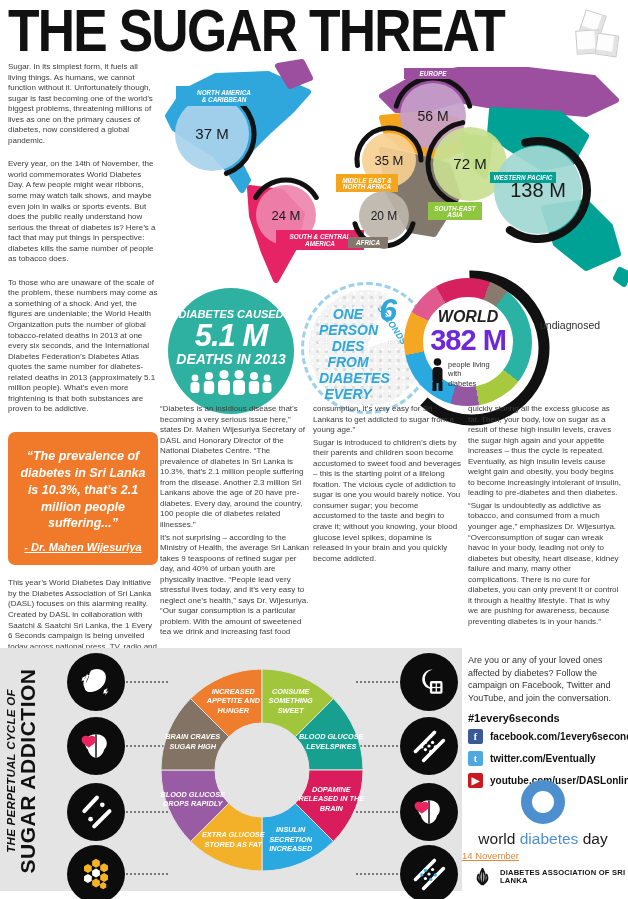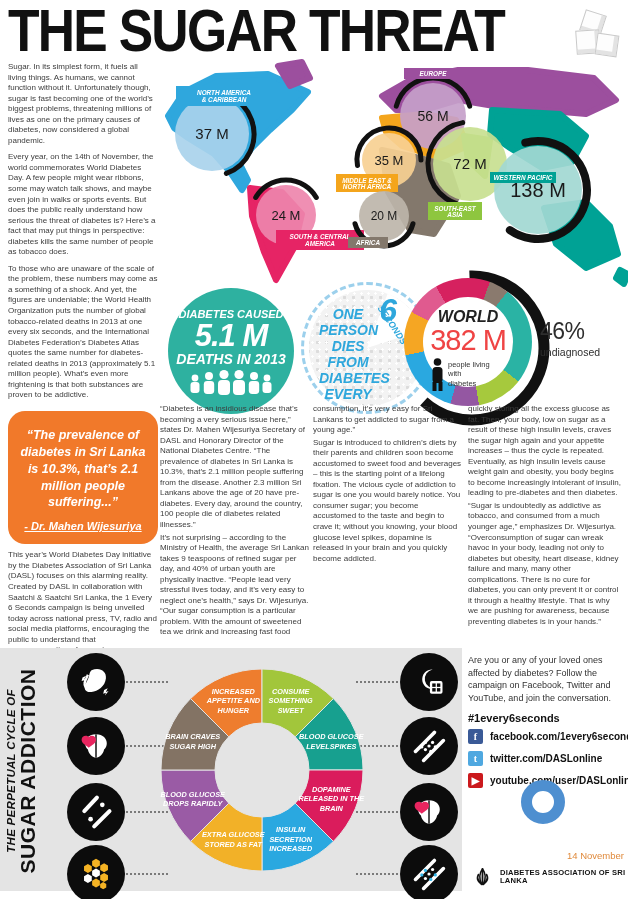--- a/index.html
+++ b/index.html
@@ -8,23 +8,23 @@
   
   .masthead{position:absolute;left:8px;top:2px;width:612px;height:58px;}
   .masthead h1{margin:0;font-size:60px;font-weight:bold;color:#111;letter-spacing:-2px;
       transform:scaleX(.86);transform-origin:left center;white-space:nowrap;line-height:58px;}
   .sugar-cubes{position:absolute;right:2px;top:8px;width:42px;height:48px;}
   .cube{position:absolute;background:#fdfdfd;border:1px solid #c9c9c9;box-shadow:inset -4px -4px 0 #e3e3e3;}
   .cube1{width:20px;height:20px;left:6px;top:2px;transform:rotate(18deg);}
   .cube2{width:22px;height:22px;left:0;top:20px;transform:rotate(-4deg);}
   .cube3{width:20px;height:20px;left:20px;top:24px;transform:rotate(8deg);}
   
-  .intro-col{position:absolute;left:8px;top:62px;width:150px;display:flex;flex-direction:column;gap:6px;}
+  .intro-col{position:absolute;left:8px;top:62px;width:150px;display:flex;flex-direction:column;gap:13px;}
   .intro-col p{margin:0;font-size:8px;line-height:1.32;}
-  .quote-box{background:#f1792a;border-radius:17px;color:#fff;text-align:center;
+  .quote-box{background:#f1792a;border-radius:7px;color:#fff;text-align:center;
       padding:16px 10px 12px 10px;margin-top:4px;}
   .quote-box .q{font-size:12.5px;font-weight:bold;font-style:italic;line-height:1.35;}
   .quote-box .attr{font-size:11px;font-weight:bold;font-style:italic;margin-top:9px;text-decoration:underline;}
   
   .map-wrap{position:absolute;left:158px;top:56px;width:470px;height:240px;}
   .map-wrap svg{position:absolute;left:0;top:0;}
   
   .deaths-circle{position:absolute;left:168px;top:288px;width:126px;height:126px;border-radius:50%;
       color:#fff;text-align:center;font-style:italic;font-weight:bold;}
   .deaths-circle .l1{font-size:11px;margin-top:20px;}
@@ -43,21 +43,21 @@
       font-size:14px;font-weight:bold;font-style:italic;line-height:1.15;}
   .clock .num{position:absolute;right:28px;top:2px;font-size:32px;font-weight:bold;font-style:italic;}
   .clock .unit{position:absolute;right:10px;top:30px;font-size:9px;font-weight:bold;font-style:italic;
       transform:rotate(56deg);}
   .world-stat{position:absolute;left:396px;top:272px;width:180px;height:150px;}
   .world-ring{position:absolute;left:8px;top:6px;width:128px;height:128px;border-radius:50%;}
   .world-ring::after{content:"";position:absolute;inset:19px;background:#fff;border-radius:50%;}
   .world-arc{position:absolute;left:-8px;top:-10px;}
   .world-inner{position:absolute;left:8px;top:6px;width:128px;height:128px;text-align:center;z-index:3;}
   .world-inner .wl{font-size:16px;font-weight:bold;font-style:italic;color:#222;margin-top:30px;}
-  .world-inner .wv{font-size:29px;font-weight:normal;color:#ef4444;letter-spacing:-1px;line-height:1;}
+  .world-inner .wv{font-size:29px;font-weight:bold;color:#6d28d9;letter-spacing:-1px;line-height:1;}
   .world-cap{position:absolute;left:52px;top:88px;text-align:left;font-size:7.5px;line-height:1.25;
       color:#333;white-space:pre-line;z-index:3;}
   .world-person{position:absolute;left:34px;top:86px;z-index:3;}
   .undiagnosed{position:absolute;left:540px;top:318px;width:88px;}
   .undiagnosed .uv{font-size:23px;color:#2e2e2e;letter-spacing:-.5px;}
   .undiagnosed .ul{font-size:10.5px;color:#2e2e2e;margin-top:1px;}
   
   .article-col{position:absolute;top:404px;width:150px;display:flex;flex-direction:column;gap:2px;}
   .article-col p{margin:0;font-size:8px;line-height:1.32;}
   .col2{left:160px;} .col3{left:313px;} .col4{left:468px;width:154px;}
@@ -78,21 +78,21 @@
   .hashtag{position:absolute;left:468px;top:712px;font-size:11px;font-weight:bold;color:#111;}
   .social-row{position:absolute;left:468px;height:17px;display:flex;align-items:center;gap:7px;}
   .social-icon{width:15px;height:15px;border-radius:2px;color:#fff;display:flex;
       align-items:center;justify-content:center;font-size:10px;font-weight:bold;
       font-family:"Liberation Serif",serif;}
   .social-label{font-size:10px;font-weight:bold;color:#111;}
   .wdd-ring{position:absolute;left:521px;top:780px;width:22px;height:22px;border-radius:50%;
       border:11px solid #4e8fd0;}
   .wdd-line{position:absolute;left:462px;top:830px;width:162px;text-align:center;font-size:15.5px;color:#1c1c1c;}
   .wdd-line .blue{color:#4e8fd0;}
-  .wdd-date{position:absolute;left:462px;top:850px;width:162px;text-align:right;font-size:9.5px;color:#e08a3c;}
+  .wdd-date{position:absolute;left:462px;top:850px;width:162px;text-align:left;font-size:9.5px;color:#e08a3c;text-decoration:underline;}
   .dasl{position:absolute;left:476px;top:864px;width:150px;display:flex;align-items:center;gap:11px;justify-content:space-between;}
   .dasl .org{font-size:7.6px;font-weight:bold;color:#111;letter-spacing:.2px;line-height:1.1;}
 </style>
 </head>
 <body>
 
 <div class="page">
 
   <div class="masthead">
     <h1>THE SUGAR THREAT</h1>
@@ -243,21 +243,20 @@
         <rect x="2.5" y="9" width="10" height="16" rx="3.5" fill="#111"></rect>
       <rect x="2.5" y="24" width="4" height="9" fill="#111"></rect>
         <rect x="8.5" y="24" width="4" height="9" fill="#111"></rect>
     </svg>
     <div class="world-cap">people living
 with
 diabetes</div>
   </div>
 
   <div class="undiagnosed">
-    <div class="uv">46%</div>
     <div class="ul">undiagnosed</div>
   </div>
 
   <div class="article-col col2">
     <p>“Diabetes is an insidious disease that’s becoming a very serious issue here,” states Dr. Mahen Wijesuriya Secretary of DASL and Honorary Director of the National Diabetes Centre. “The prevalence of diabetes in Sri Lanka is 10.3%, that’s 2.1 million people suffering from the disease. Another 2.3 million Sri Lankans above the age of 20 have pre-diabetes. Every day, around the country, 100 people die of diabetes related illnesses.”</p>
     <p>It’s not surprising – according to the Ministry of Health, the average Sri Lankan takes 9 teaspoons of refined sugar per day, and 40% of urban youth are physically inactive. “People lead very stressful lives today, and it’s very easy to neglect one’s health,” says Dr. Wijesuriya. “Our sugar consumption is a particular problem. With the amount of sweetened tea we drink and increasing fast food</p>
   </div>
   <div class="article-col col3">
     <p>consumption, it’s very easy for Sri Lankans to get addicted to sugar from a young age.”</p>
     <p>Sugar is introduced to children’s diets by their parents and children soon become accustomed to sweet food and beverages – this is the starting point of a lifelong fixation. The vicious cycle of addiction to sugar is one you would barely notice. You consumer sugar; you become accustomed to the taste and begin to crave it; without you knowing, your blood glucose level spikes, dopamine is released in your brain and you quickly become addicted.</p>
@@ -398,28 +397,33 @@
 
   <div class="outro">Are you or any of your loved ones affected by diabetes? Follow the campaign on Facebook, Twitter and YouTube, and join the conversation.</div>
   <div class="hashtag">#1every6seconds</div>
 
   <div class="social-row" style="top:728px;">
     <div class="social-icon" style="background: rgb(58, 90, 151);">f</div>
     <div class="social-label">facebook.com/1every6seconds</div>
   </div>
   <div class="social-row" style="top:750px;">
     <div class="social-icon" style="background: rgb(79, 168, 224);">t</div>
-    <div class="social-label">twitter.com/DASLonline</div>
+    <div class="social-label">twitter.com/Eventually</div>
   </div>
   <div class="social-row" style="top:772px;">
     <div class="social-icon" style="background: rgb(203, 25, 29);">▶</div>
     <div class="social-label">youtube.com/user/DASLonline</div>
   </div>
 
   <div class="wdd-ring" id="wdd-ring" style="border-color: rgb(78, 143, 208);"></div>
+  <div class="wdd-line">
+    <span>world</span>
+    <span class="blue" style="color: rgb(78, 143, 208);">diabetes</span>
+    <span>day</span>
+  </div>
   <div class="wdd-date" id="wdd-date" style="color: rgb(224, 138, 60);">14 November</div>
 
   <div class="dasl">
     <svg width="16" height="26" viewBox="0 0 16 26">
       <g stroke="#111" stroke-width="2.2" fill="none" stroke-linecap="round">
         <path d="M8 3 C4 9 3 14 7 22"></path>
           <path d="M8 3 C12 9 13 14 9 22"></path>
           <path d="M8 5 L8 22"></path>
         <path d="M3 10 C1 14 2 18 6 21"></path>
           <path d="M13 10 C15 14 14 18 10 21"></path>

